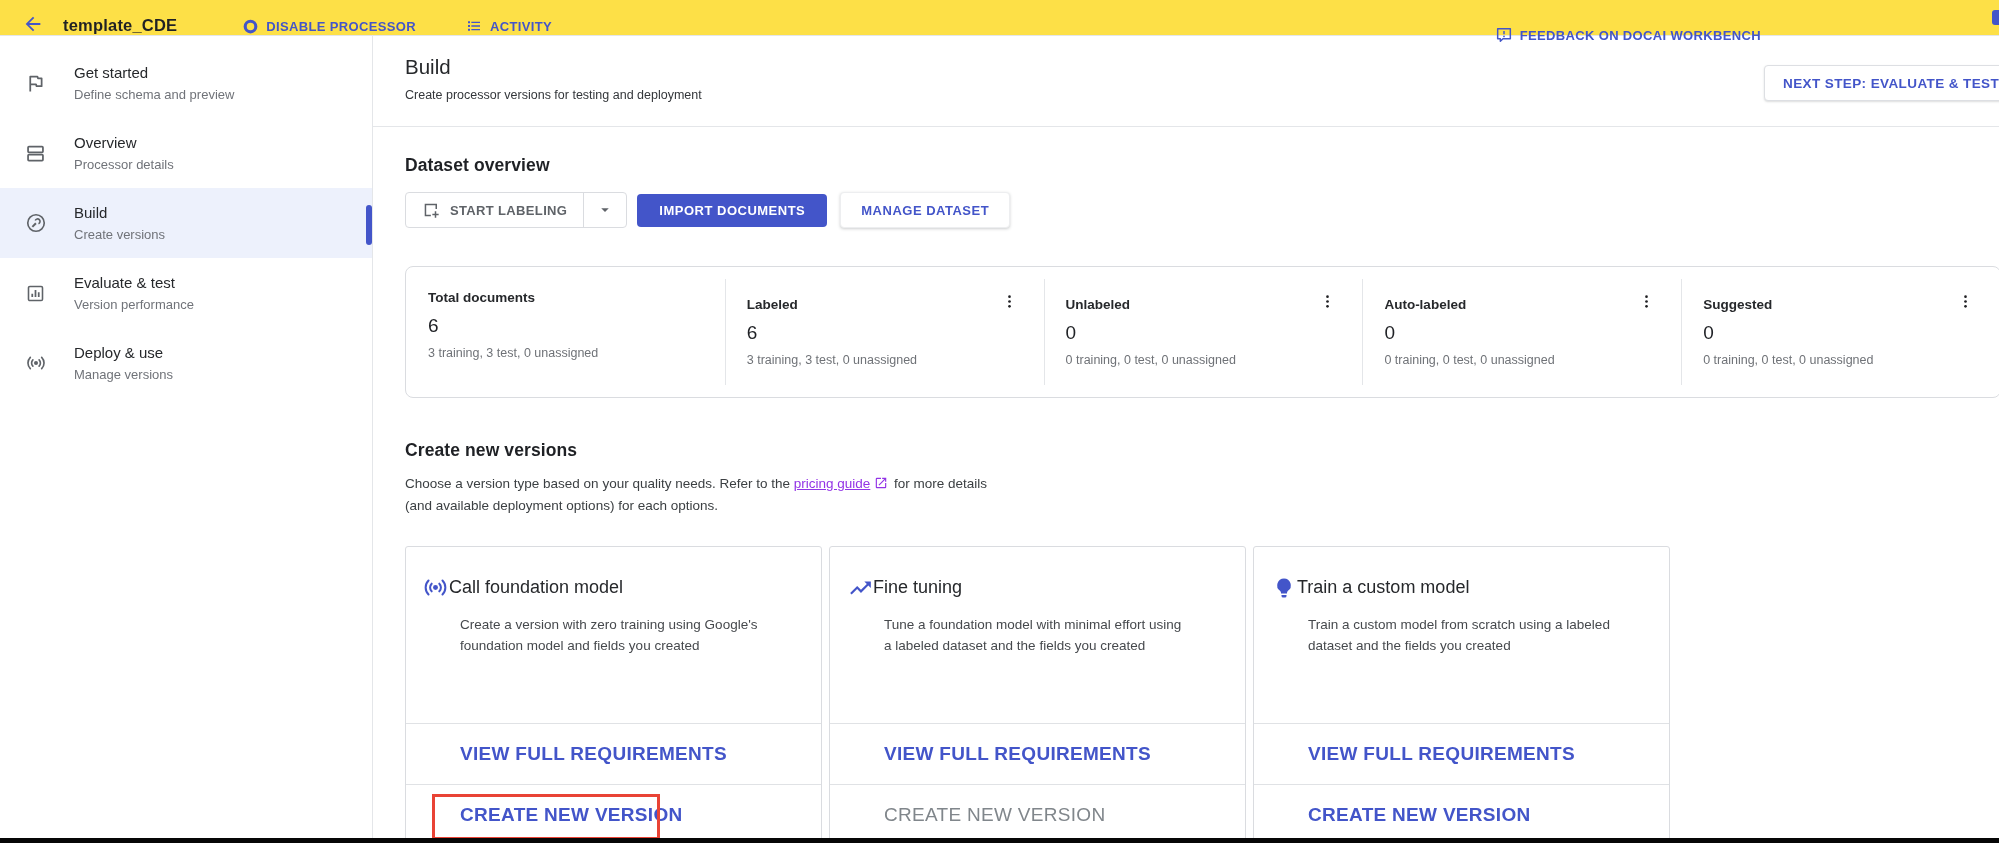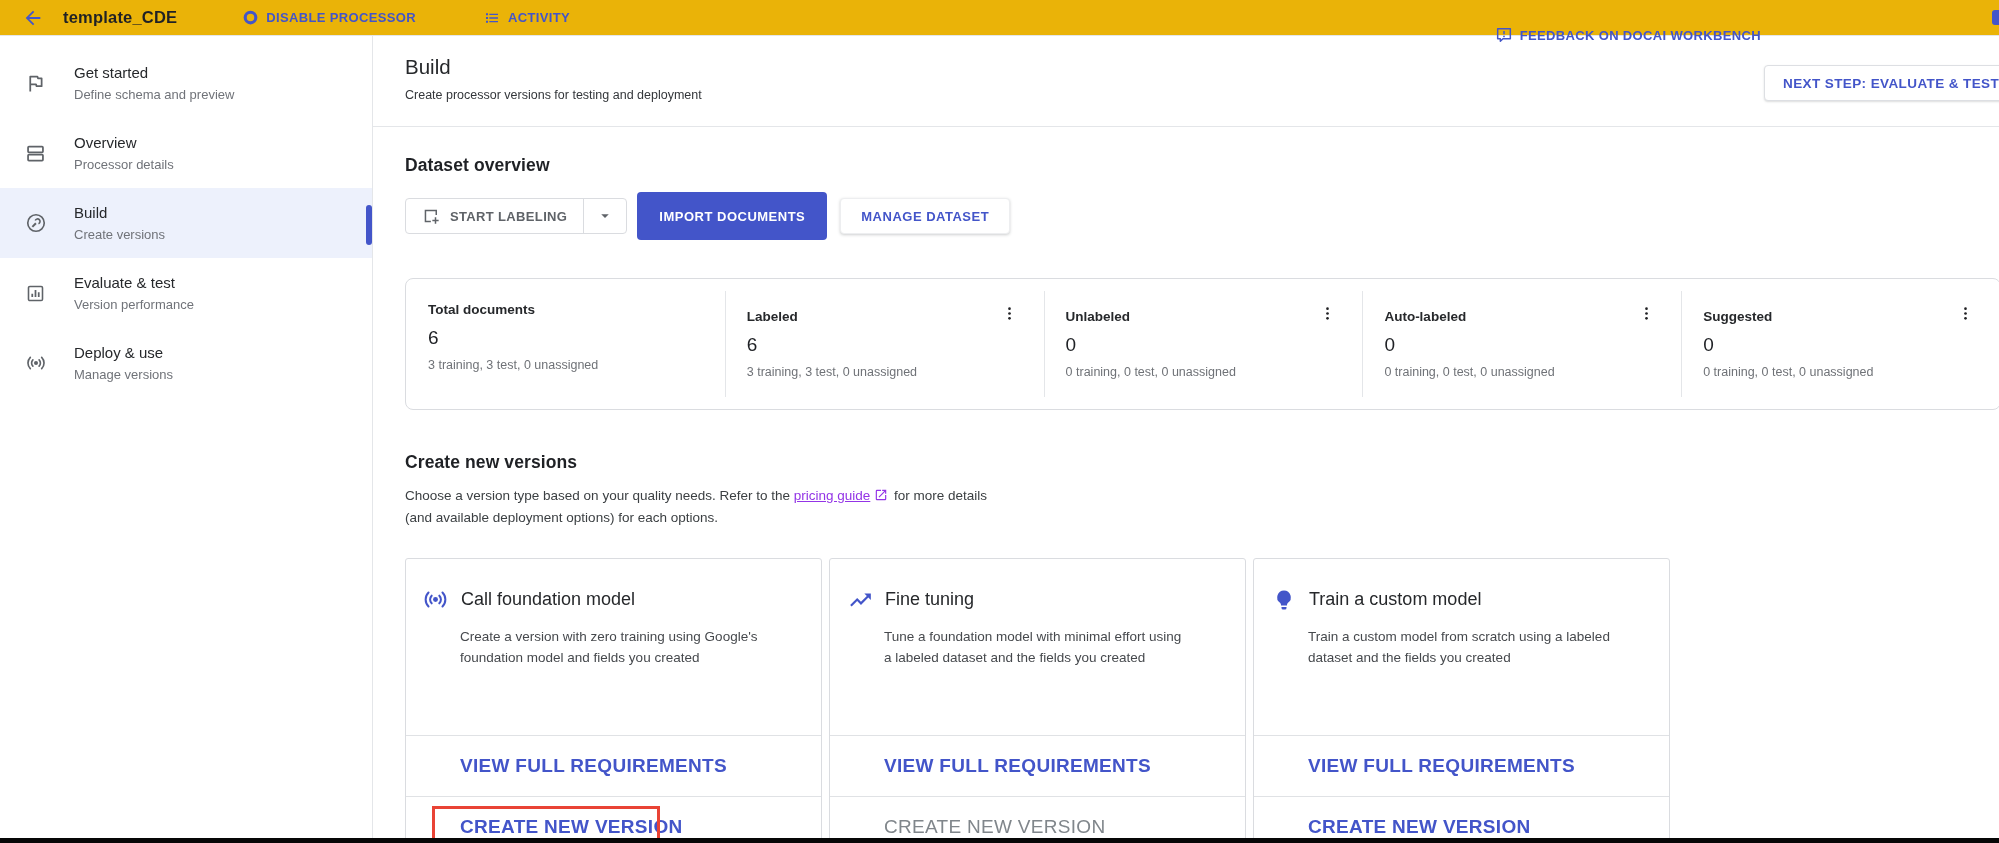--- a/index.html
+++ b/index.html
@@ -3,26 +3,26 @@
 <meta charset="utf-8">
 <style>
   * { box-sizing: border-box; }
   html,body { margin:0; padding:0; }
   body {
     width:1999px; height:843px; overflow:hidden; position:relative;
     background:#fff; color:#202124;
     font-family:"Liberation Sans", sans-serif;
   }
   
-  .appbar { height:36px; display:flex; align-items:center; padding-left:22px;
-    border-bottom:1px solid #E4E6E9; background:#eab308; position:relative; }
+  .appbar { height:36px; display:flex; align-items:flex-end; padding-left:22px;
+    border-bottom:1px solid #E4E6E9; background:#fde047; position:relative; }
   .icon-btn { background:none; border:none; padding:0; cursor:pointer; display:inline-flex; align-items:center; }
   .back-btn { color:#4355C9; }
   .app-title { font-size:16.5px; font-weight:600; margin:0 0 0 19px; color:#1F2125; letter-spacing:.2px; }
-  .appbar-actions { display:flex; margin-left:60px; gap:56px; }
+  .appbar-actions { display:flex; margin-left:60px; gap:38px; }
   .appbar-btn { display:inline-flex; align-items:center; gap:8px; background:none; border:none;
     color:#4355C9; font-family:inherit; font-size:13px; font-weight:700; letter-spacing:.35px; cursor:pointer; }
   .appbar-right { position:absolute; right:232px; top:17px; height:36px; display:flex; align-items:center; }
   .edge-sliver { position:absolute; right:0; top:10px; width:7px; height:15px;
     background:#4355C9; border-radius:3px 0 0 3px; }
   
   .layout { display:flex; height:807px; }
   .sidebar { width:372px; flex:none; padding-top:12px; position:relative; background:#fff; }
   .nav-item { height:70px; display:flex; align-items:center; padding-left:25px; cursor:pointer; }
   .nav-item.selected { background:#EDF1FC; }
@@ -42,21 +42,21 @@
     font-family:inherit; font-size:13.5px; font-weight:700; letter-spacing:.4px; cursor:pointer; }
   
   .content { padding:28px 0 0 32px; }
   .section-heading { font-size:17.5px; font-weight:700; margin:0; color:#1F2125; letter-spacing:.1px; }
   .toolbar { display:flex; align-items:center; margin-top:16px; }
   .split-btn { display:inline-flex; height:36px; border:1px solid #DADCE0; border-radius:4px; background:#fff; overflow:hidden; }
   .split-main { display:inline-flex; align-items:center; gap:10px; padding:0 16px; background:none; border:none;
     color:#5F6368; font-family:inherit; font-size:13px; font-weight:700; letter-spacing:.35px; cursor:pointer; }
   .split-caret { width:43px; border:none; border-left:1px solid #DADCE0; background:none; color:#5F6368;
     display:flex; align-items:center; justify-content:center; cursor:pointer; }
-  .btn-primary { margin-left:10px; height:48px; padding:0 22px; background:#4355C9; color:#fff; border:none;
+  .btn-primary { margin-left:10px; height:33px; padding:0 22px; background:#4355C9; color:#fff; border:none;
     border-radius:4px; font-family:inherit; font-size:13px; font-weight:700; letter-spacing:.5px; cursor:pointer; }
   .btn-elevated { margin-left:13px; height:36px; padding:0 20px; background:#fff; color:#4355C9;
     border:1px solid #EDEEF0; border-radius:4px; box-shadow:0 1px 3px rgba(60,64,67,.25);
     font-family:inherit; font-size:13px; font-weight:700; letter-spacing:.5px; cursor:pointer; }
   
   .stats-card { margin-top:38px; width:1596px; height:132px; border:1px solid #DADCE0; border-radius:8px;
     display:flex; background:#fff; }
   .stat-col { flex:1; padding:30px 0 0 22px; position:relative; }
   .stat-col.first { padding-top:23px; }
   .stat-col:not(.first)::before { content:""; position:absolute; left:0; top:12px; bottom:12px; width:1px; background:#E4E6E9; }
@@ -65,21 +65,21 @@
   .stat-detail { font-size:12.5px; color:#6F7277; margin-top:9px; }
   .kebab-btn { position:absolute; right:24px; top:24px; background:none; border:none; padding:2px; color:#202124; cursor:pointer; }
   
   .versions-section { margin-top:42px; }
   .section-desc { font-size:13.5px; color:#3C4043; line-height:20px; margin-top:13px; }
   .pricing-link { color:#9334E6; text-decoration:underline; cursor:pointer; }
   .ext-icon { display:inline-block; vertical-align:-2px; margin:0 2px 0 4px; color:#9334E6; }
   .cards-row { display:flex; gap:7px; margin-top:30px; }
   .version-card { width:417px; border:1px solid #DADCE0; border-radius:3px; background:#fff; }
   .card-top { height:176px; padding:27px 24px 0 16px; }
-  .card-title-row { display:flex; align-items:center; gap:12px; }
+  .card-title-row { display:flex; align-items:center; }
   .card-icon { width:27px; height:27px; color:#4355C9; flex:none; display:flex; align-items:center; justify-content:center; }
   .card-title { font-size:18px; font-weight:400; color:#26282B; }
   .card-desc { margin:13px 0 0 38px; width:302px; font-size:13.5px; line-height:21px; color:#46494D; }
   .card-row { height:61px; border-top:1px solid #E0E2E5; display:flex; align-items:center; padding-left:54px; position:relative; }
   .card-link { background:none; border:none; padding:0; color:#4355C9; font-family:inherit;
     font-size:19px; font-weight:700; letter-spacing:.3px; cursor:pointer; }
   .card-link.disabled { color:#80868B; font-weight:400; cursor:default; }
   .red-box { position:absolute; left:26px; top:9px; width:228px; height:46px; border:3px solid #E94335; pointer-events:none; }
   .bottom-strip { position:absolute; left:0; right:0; bottom:0; height:5px; background:#060606; }
 </style>

